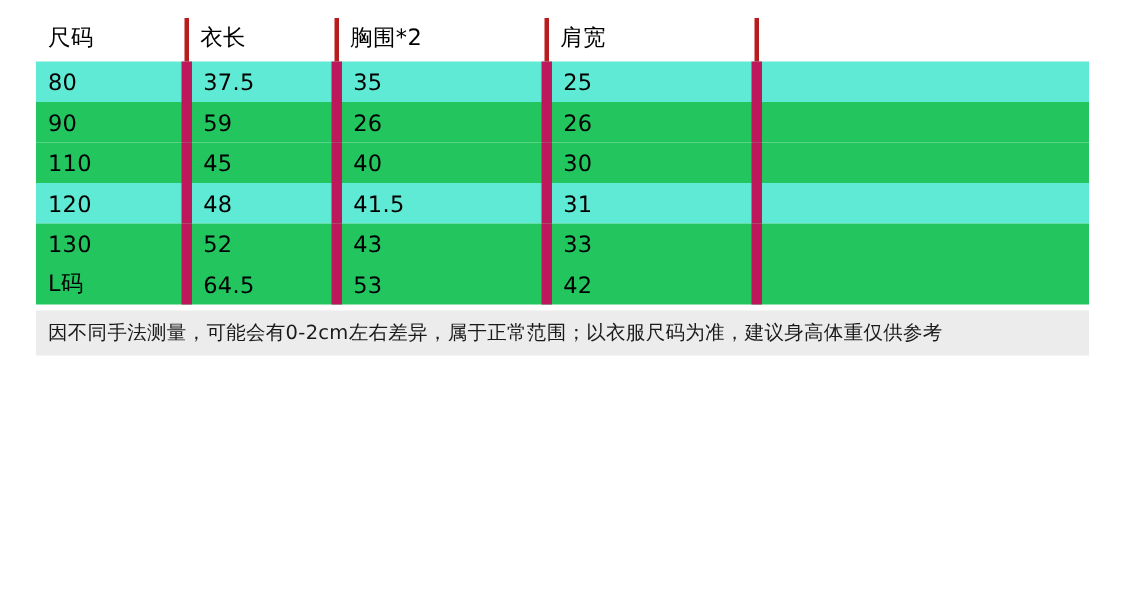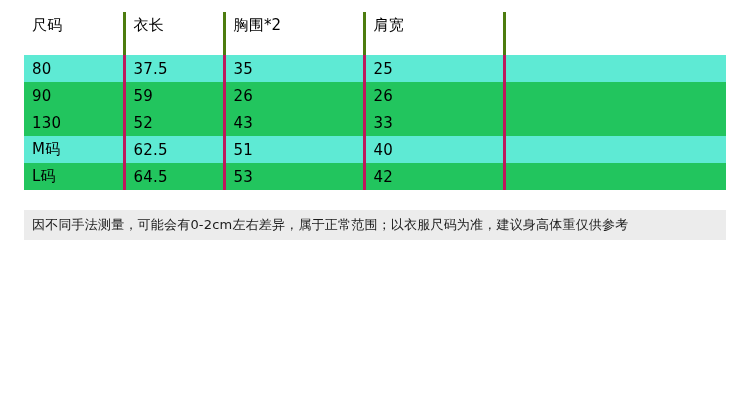--- a/index.html
+++ b/index.html
@@ -40,44 +40,44 @@
     font-weight: normal;
     color: #000000;
     text-align: left;
     vertical-align: middle;
     border: none;
     letter-spacing: 0.2px;
   }
   table.size-table thead th {
     font-size: 15px;
     color: #000000;
-    padding-bottom: 16px;
+    padding-bottom: 2px;
     margin-top: 20px;
   }
   tr.row-white td { background: #22c55e; }
   tr.row-grey td { background: #5eead4; }
   thead tr th { background: #ffffff; }
 
   
   table.size-table td.cell {
-    border-left: 3px solid #be185d;
+    border-left: 7px solid #be185d;
   }
   table.size-table td.cell:first-child {
     border-left: none;
   }
   table.size-table th.cell {
-    border-left: 3px solid #4d7c0f;
+    border-left: 3px solid #b91c1c;
   }
   table.size-table th.cell:first-child {
     border-left: none;
   }
 
   .note-bar {
     width: 702px;
-    margin-top: 20px;
+    margin-top: 4px;
     background: #ececec;
     height: 30px;
     display: flex;
     align-items: center;
     padding-left: 8px;
     box-sizing: border-box;
   }
   .note-bar .note-text {
     font-size: 13px;
     color: #1a1a1a;
@@ -115,31 +115,38 @@
         <td class="cell"></td>
       </tr>
       <tr class="row-white">
         <td class="cell">90</td>
         <td class="cell">59</td>
         <td class="cell">26</td>
         <td class="cell">26</td>
         <td class="cell"></td>
       </tr>
       <tr class="row-white">
+        <td class="cell">110</td>
+        <td class="cell">45</td>
+        <td class="cell">40</td>
+        <td class="cell">30</td>
+        <td class="cell"></td>
+      </tr>
+      <tr class="row-grey">
+        <td class="cell">120</td>
+        <td class="cell">48</td>
+        <td class="cell">41.5</td>
+        <td class="cell">31</td>
+        <td class="cell"></td>
+      </tr>
+      <tr class="row-white">
         <td class="cell">130</td>
         <td class="cell">52</td>
         <td class="cell">43</td>
         <td class="cell">33</td>
-        <td class="cell"></td>
-      </tr>
-      <tr class="row-grey">
-        <td class="cell">M码</td>
-        <td class="cell">62.5</td>
-        <td class="cell">51</td>
-        <td class="cell">40</td>
         <td class="cell"></td>
       </tr>
       <tr class="row-white">
         <td class="cell">L码</td>
         <td class="cell">64.5</td>
         <td class="cell">53</td>
         <td class="cell">42</td>
         <td class="cell"></td>
       </tr>
     </tbody>

